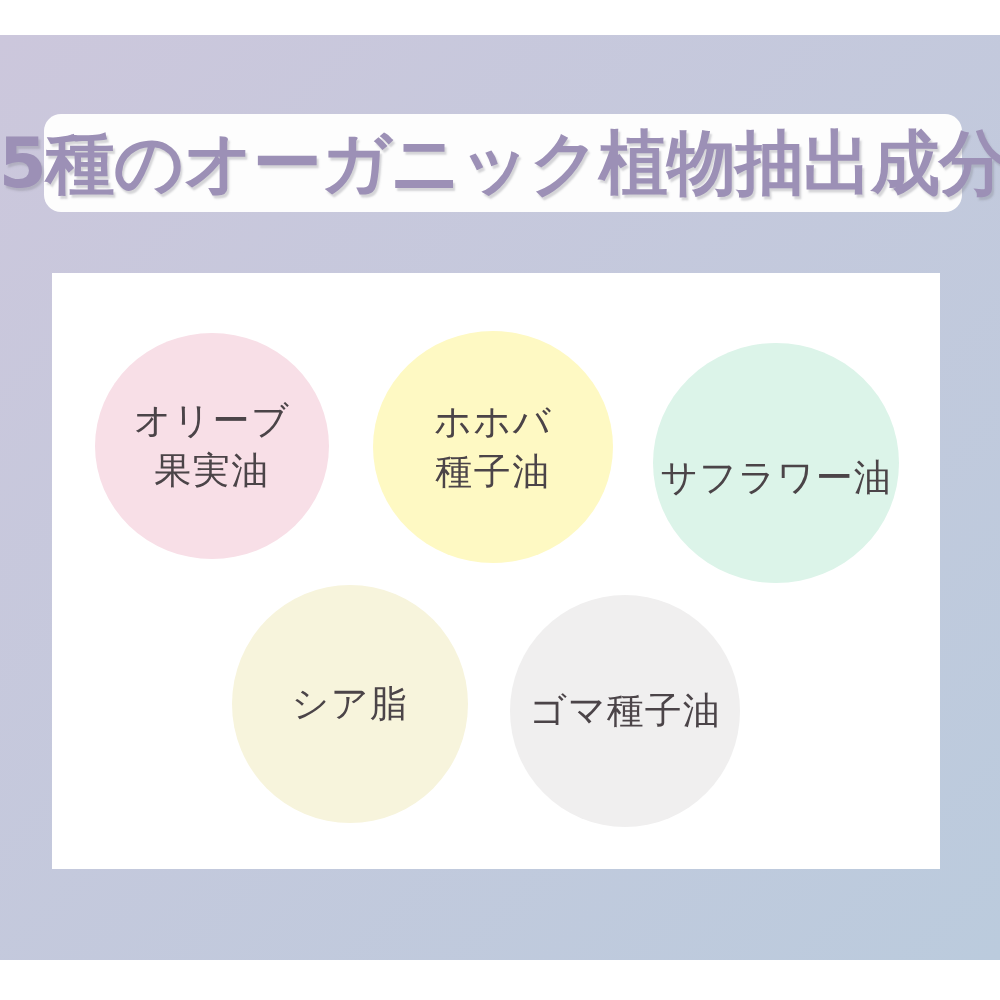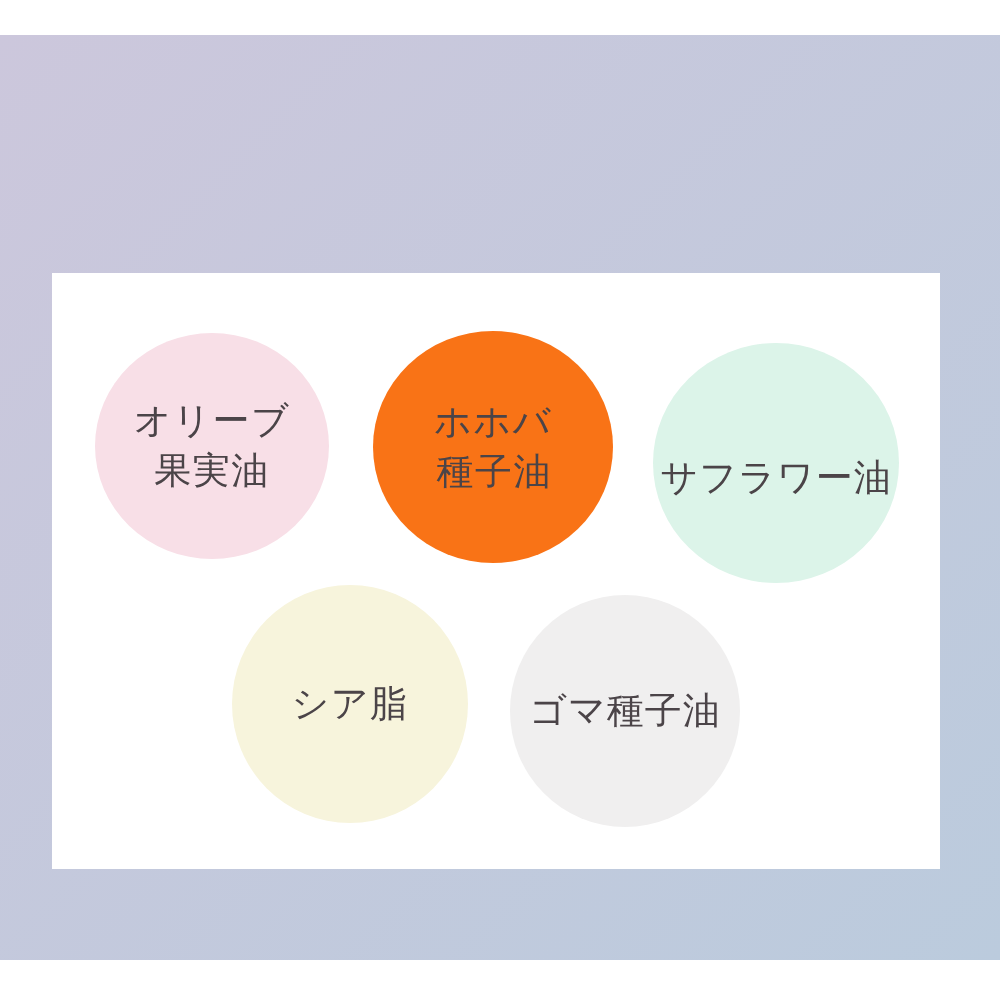--- a/index.html
+++ b/index.html
@@ -103,29 +103,32 @@
   #bubble-2 .bubble-label { letter-spacing: 1px; margin-top: 30px; }
   #bubble-4 .bubble-label { letter-spacing: 1px; }
 </style>
 </head>
 <body>
 
 <div id="stage">
 
   <div id="backdrop" style="background: linear-gradient(135deg, rgb(204, 199, 220) 0%, rgb(187, 203, 221) 100%);"></div>
 
+  <div id="title-pill" style="background: rgb(253, 253, 253);">
+    <span id="title-text" style="color: rgb(156, 144, 182);">5種のオーガニック植物抽出成分</span>
+  </div>
 
   <div id="content-card" style="background: rgb(255, 255, 255);">
 
     <div class="bubble" id="bubble-0" style="background: rgb(248, 223, 231);">
       <span class="bubble-label" style="color: rgb(75, 68, 72);">オリーブ
 果実油</span>
     </div>
 
-    <div class="bubble" id="bubble-1" style="background: #f97316; text-align: right;">
+    <div class="bubble" id="bubble-1" style="background: #fef9c3;">
       <span class="bubble-label" style="color: rgb(75, 68, 72);">ホホバ
 種子油</span>
     </div>
 
     <div class="bubble" id="bubble-2" style="background: rgb(220, 244, 233);">
       <span class="bubble-label" style="color: rgb(75, 68, 72);">サフラワー油</span>
     </div>
 
     <div class="bubble" id="bubble-4" style="background: rgb(240, 239, 239);">
       <span class="bubble-label" style="color: rgb(75, 68, 72);">ゴマ種子油</span>

